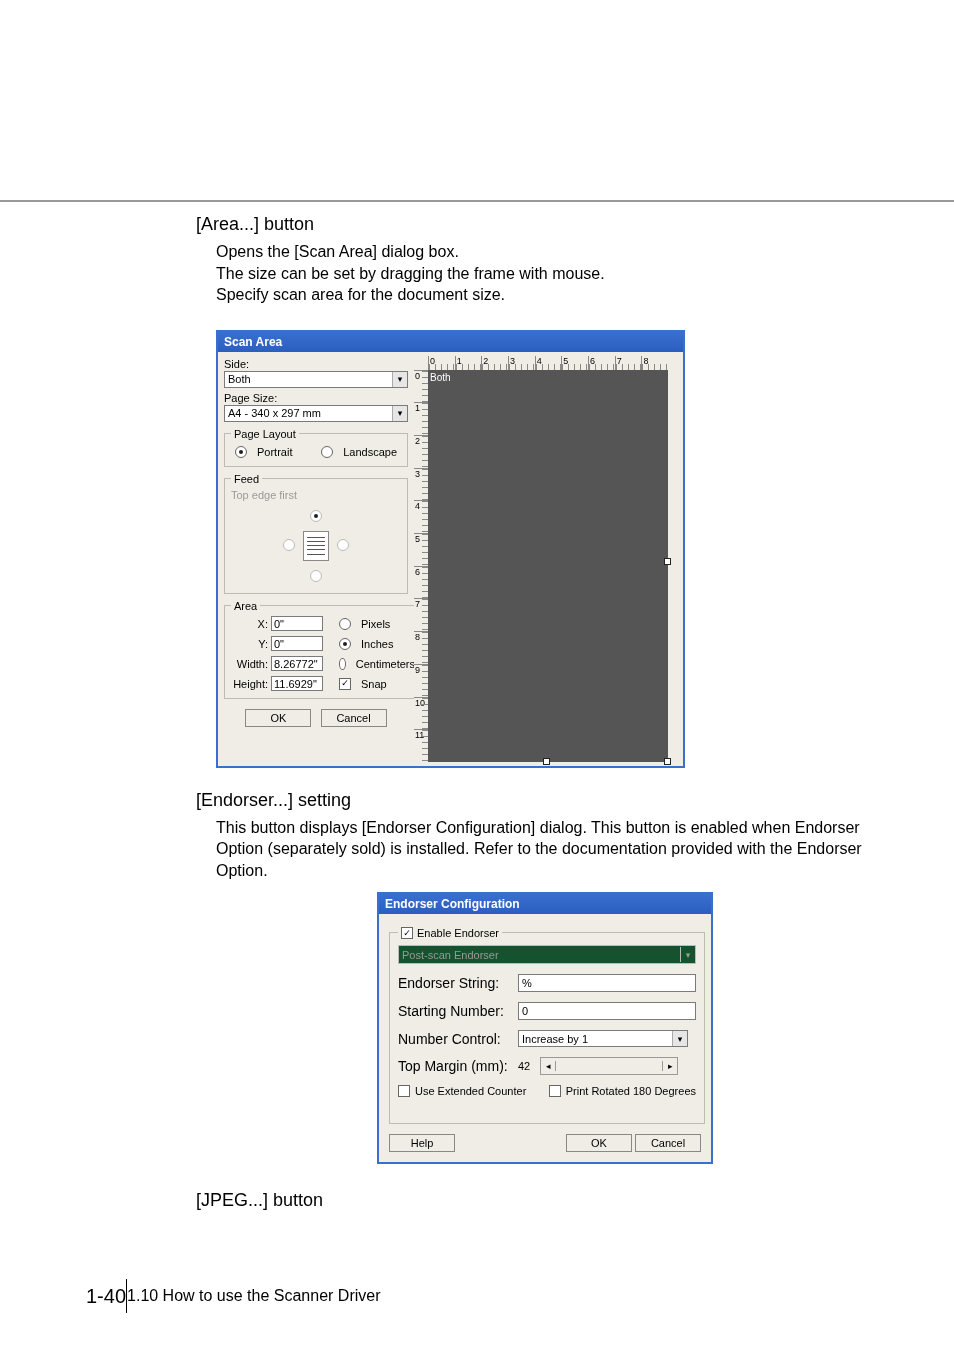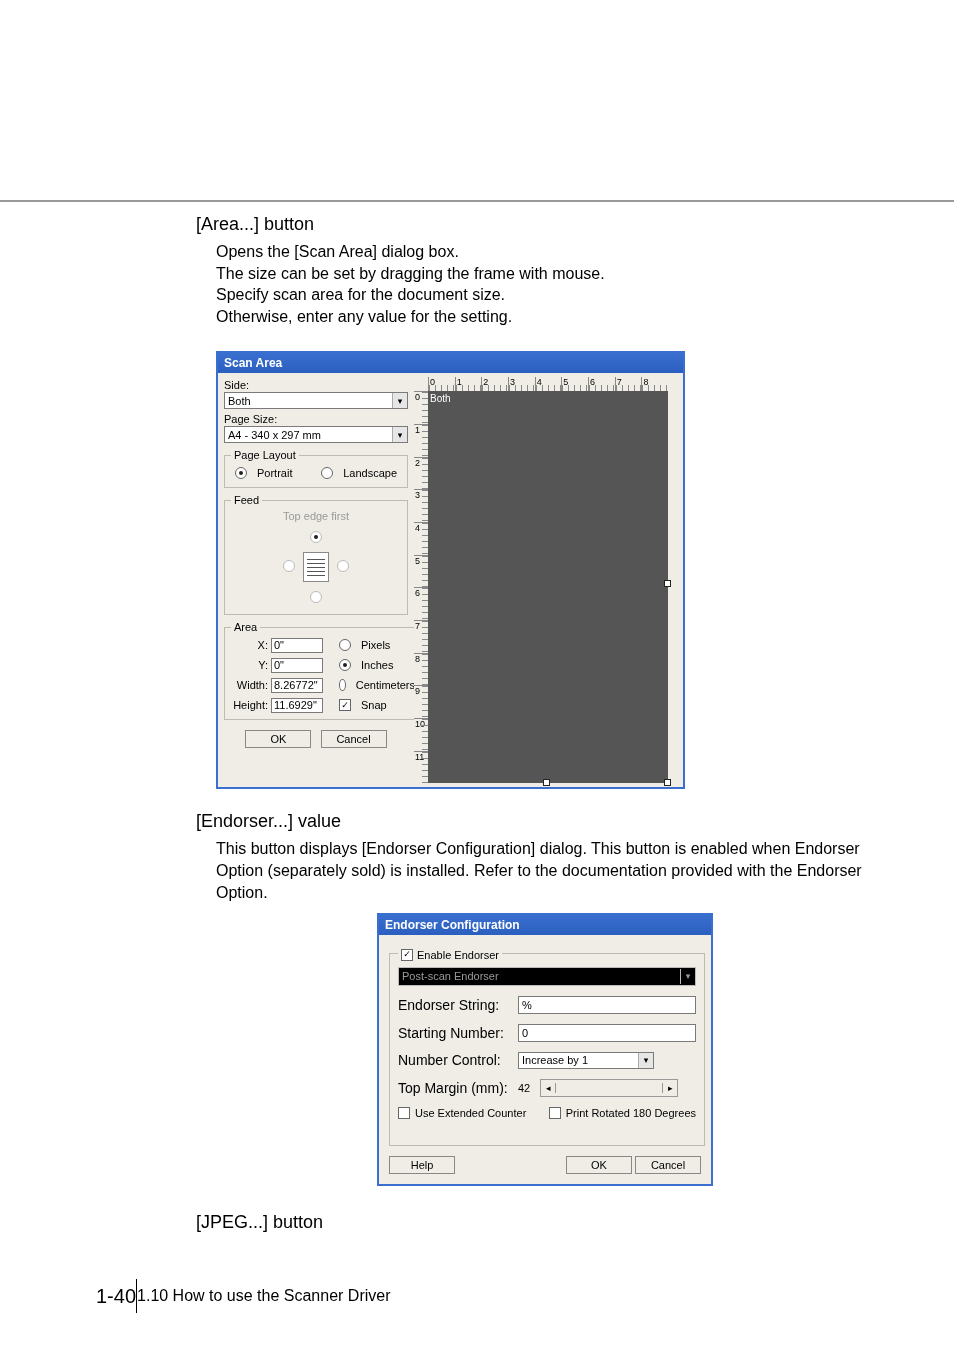--- a/index.html
+++ b/index.html
@@ -225,54 +225,53 @@
   }
   .slider {
     display: flex; align-items: center; height: 16px; border: 1px solid #999;
     background: #efede6; width: 136px;
   }
   .slider .cap {
     width: 14px; text-align: center; font-size: 9px; border-right: 1px solid #999;
   }
   .slider .cap:last-child { border-right: none; border-left: 1px solid #999; }
   .endorser-select-disabled {
-    border: 1px solid #bbb; background: #000000; color: #999;
+    border: 1px solid #bbb; background: #14532d; color: #999;
     height: 17px; display: flex; align-items: center; justify-content: space-between;
     padding: 0 0 0 3px; font-size: 11px;
   }
   .endorser-btns { margin-top: 10px; display: flex; justify-content: space-between; }
 
   
   .footer {
     position: absolute;
-    left: 96px;
+    left: 86px;
     bottom: 38px;
     display: flex;
     align-items: center;
   }
   .footer .pnum { font-size: 20px; }
   .footer .divider { width: 1px; height: 34px; background: #000; }
   .footer .ftxt { font-size: 16px; }
 
-  .gray { color: #9a9a98; text-align: center; }
+  .gray { color: #9a9a98; }
 </style>
 </head>
 <body>
 
 <div class="page">
   <div class="hr-top"></div>
 
   <div class="content">
 
     <div class="h1">[Area...] button</div>
     <div class="body-text">
       <p>Opens the [Scan Area] dialog box.</p>
       <p>The size can be set by dragging the frame with mouse.</p>
       <p>Specify scan area for the document size.</p>
-      <p>Otherwise, enter any value for the setting.</p>
     </div>
 
     <div class="figure-area">
       <div class="dlg scan-dlg">
         <div class="titlebar">Scan Area</div>
         <div class="scan-body">
           <div class="scan-left">
             <div class="lbl">Side:</div>
             <div class="win-select">
               <span>Both</span>
@@ -458,21 +457,21 @@
                 <div class="preview-handle" style="right:-3px; top:48%;"></div>
                 <div class="preview-handle" style="bottom:-3px; left:48%;"></div>
                 <div class="preview-handle" style="right:-3px; bottom:-3px;"></div>
               </div>
             </div>
           </div>
         </div>
       </div>
     </div>
 
-    <div class="h1" style="margin-top:22px">[Endorser...] value</div>
+    <div class="h1" style="margin-top:22px">[Endorser...] setting</div>
     <div class="body-text">
       <p>This button displays [Endorser Configuration] dialog. This button is enabled when Endorser Option (separately sold) is installed. Refer to the documentation provided with the Endorser Option.</p>
     </div>
 
     <div class="dlg endorser-dlg">
       <div class="titlebar">Endorser Configuration</div>
       <div class="endorser-body">
         <fieldset class="win">
           <legend>
             <span style="display:inline-flex;align-items:center;gap:4px;">
@@ -493,21 +492,21 @@
           </div>
           <div class="erow">
             <div class="elabel">Starting Number:</div>
             <div class="econtrol">
                 <div class="win-textinput" style="width:170px">0</div>
               </div>
           </div>
           <div class="erow">
             <div class="elabel">Number Control:</div>
             <div class="econtrol">
-              <div class="win-select" style="width:136px">
+              <div class="win-select" style="width:170px">
                 <span>Increase by 1</span>
                 <span class="arrow">▾</span>
               </div>
             </div>
           </div>
           <div class="erow">
             <div class="elabel">Top Margin (mm):</div>
             <div class="econtrol" style="display:flex;align-items:center;gap:10px;">
               <span>42</span>
               <div class="slider">

